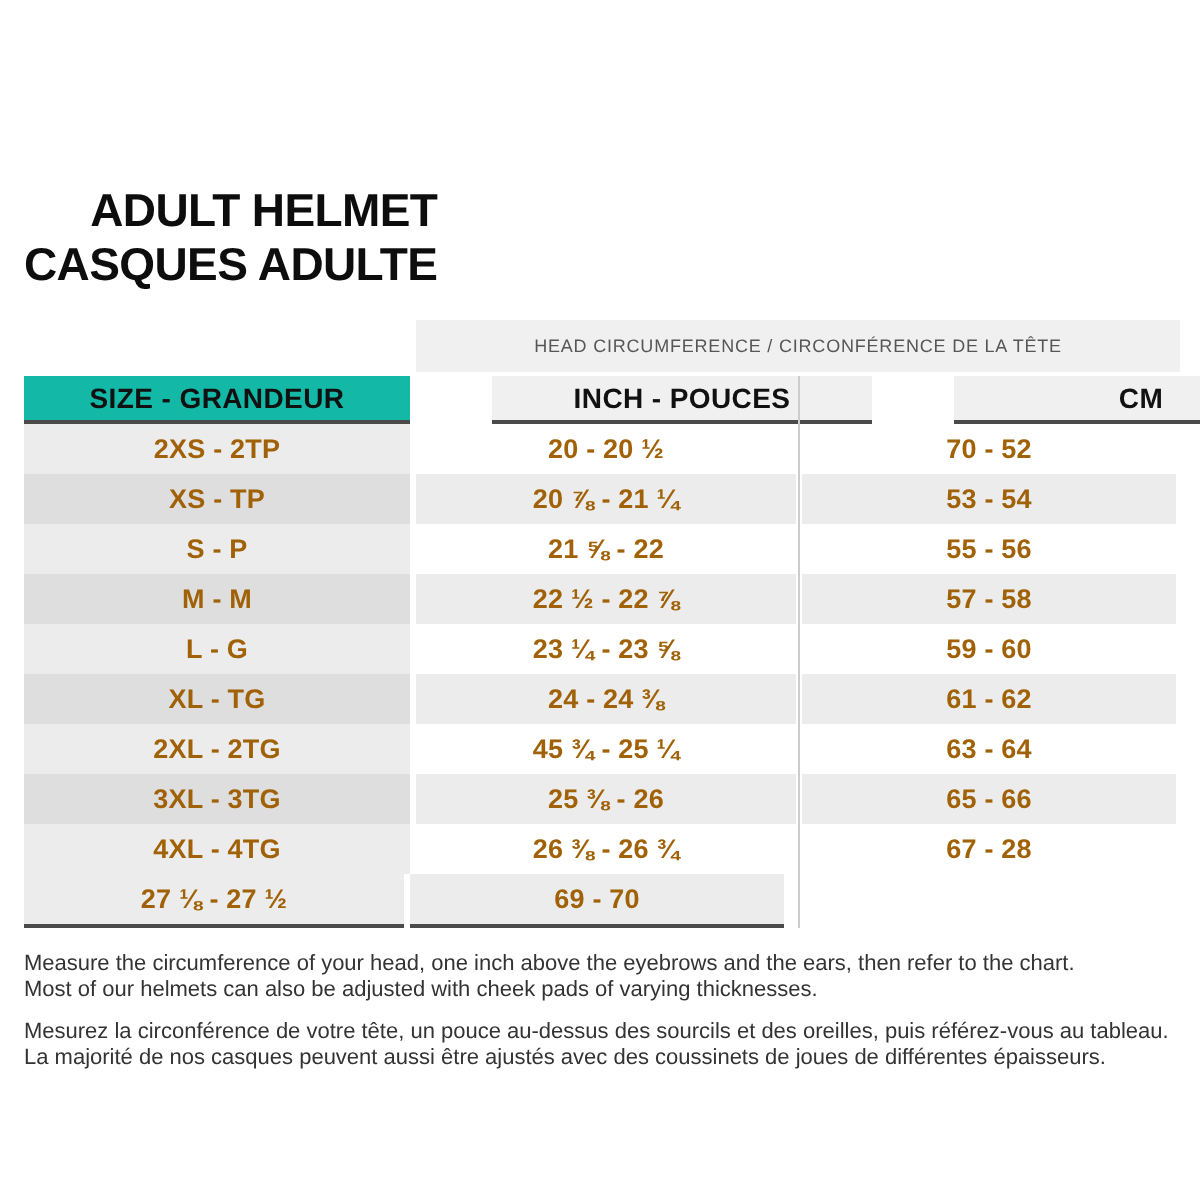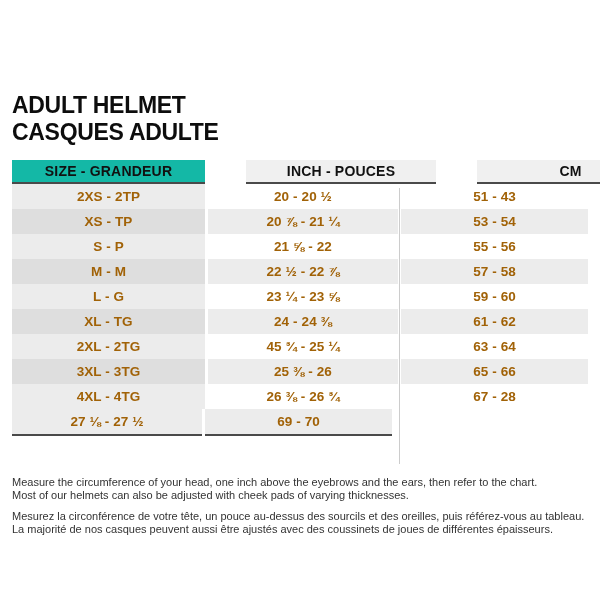--- a/index.html
+++ b/index.html
@@ -17,20 +17,21 @@
   
   .title-block {
     position: absolute;
     left: 12px;
     top: 92px;
     color: #0d0d0d;
     font-weight: 700;
     font-size: 23px;
     line-height: 27px;
     letter-spacing: -0.3px;
+    text-align: right;
   }
 
   
   .size-table {
     position: absolute;
     left: 12px;
     top: 160px;
     width: 578px;
     height: 304px;
   }
@@ -108,32 +109,36 @@
 
 <div class="page">
 
   <div class="title-block">
     <div>ADULT HELMET</div>
     <div>CASQUES ADULTE</div>
   </div>
 
   <div class="size-table">
 
+    <div class="t-row banner-row">
+      <div class="banner-spacer"></div>
+      <div class="cell banner-cell">HEAD CIRCUMFERENCE / CIRCONFÉRENCE DE LA TÊTE</div>
+    </div>
 
     <div class="t-row header-row">
       <div class="cell c1">SIZE - GRANDEUR</div>
       <div class="cell c2">INCH - POUCES</div>
       <div class="cell c3">CM</div>
     </div>
 
     <div>
       <div class="t-row data-row">
         <div class="cell c1">2XS - 2TP</div>
         <div class="cell c2">20 - 20 ½</div>
-        <div class="cell c3">51 - 43</div>
+        <div class="cell c3">70 - 52</div>
       </div>
       <div class="t-row data-row">
         <div class="cell c1">XS - TP</div>
         <div class="cell c2">20 ⅞ - 21 ¼</div>
         <div class="cell c3">53 - 54</div>
       </div>
       <div class="t-row data-row">
         <div class="cell c1">S - P</div>
         <div class="cell c2">21 ⅝ - 22</div>
         <div class="cell c3">55 - 56</div>

